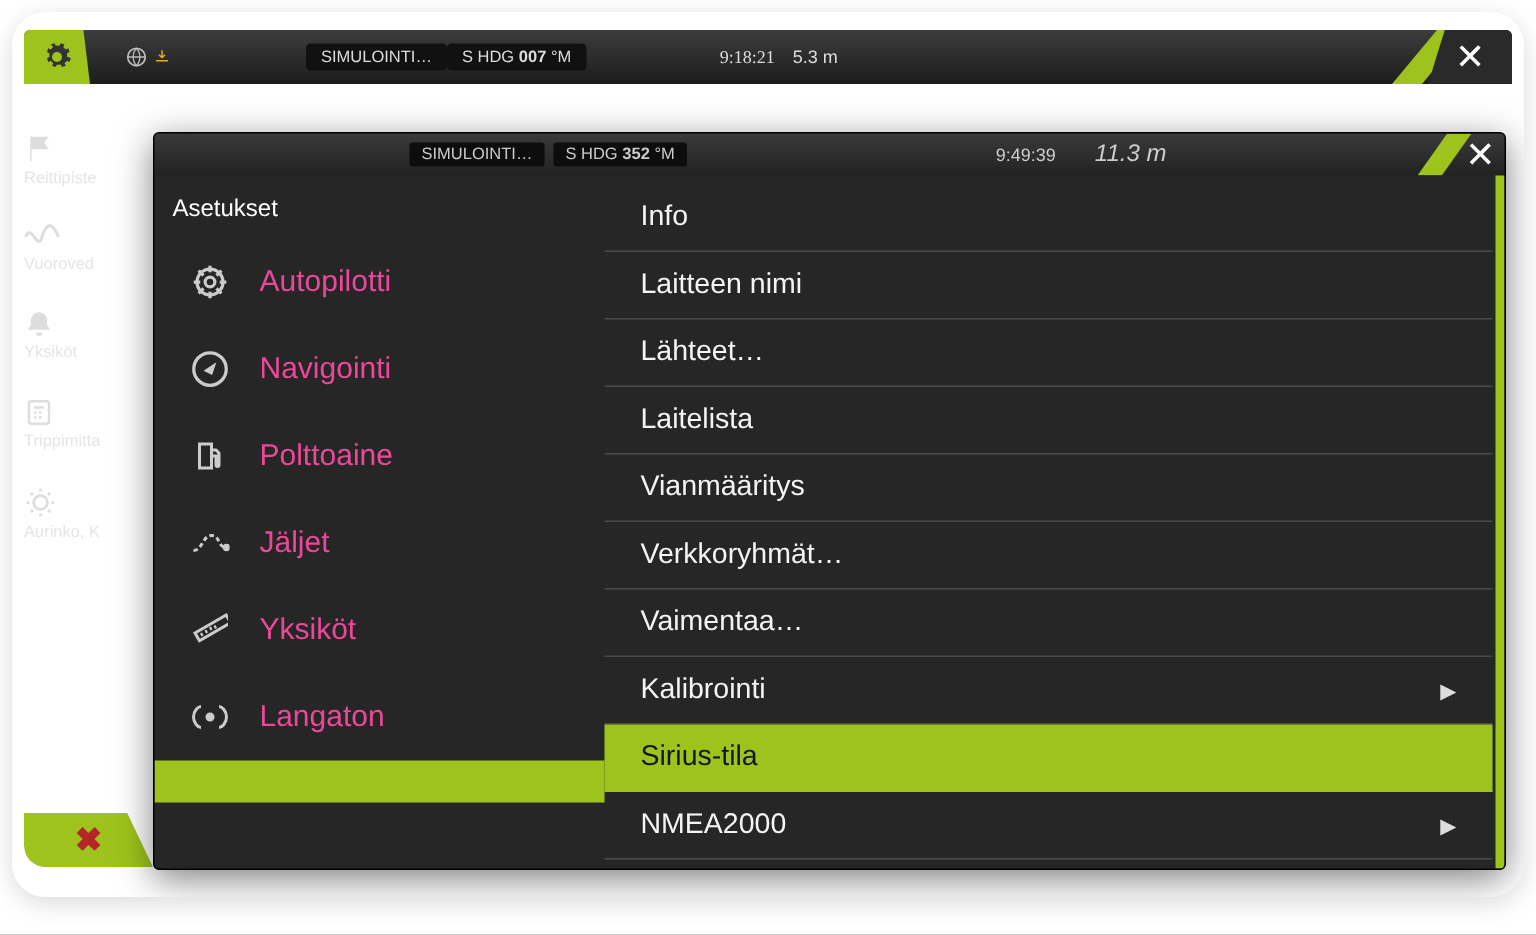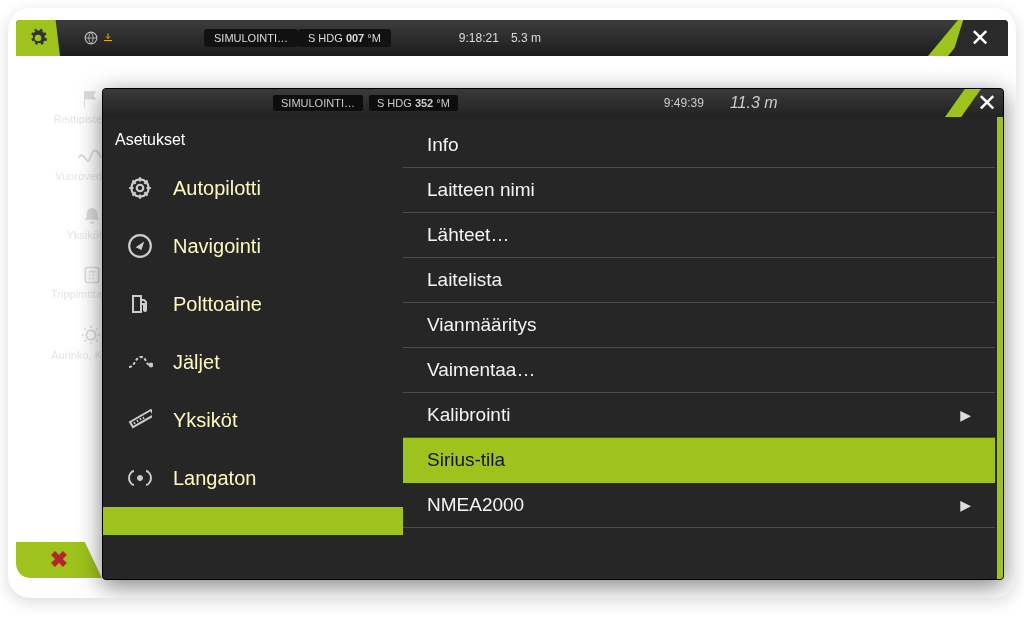--- a/index.html
+++ b/index.html
@@ -51,21 +51,21 @@
     position:absolute;
     left: 8px; top: 48px; bottom: 20px; width: 86px;
     background: linear-gradient(#2c2c2c,#1a1a1a);
     color:#e5e5e5; font-size:11px;
     padding-top:20px;
     border-radius: 0 0 0 14px;
     overflow:hidden;
     background-image:
       repeating-linear-gradient(135deg, rgba(255,255,255,0.04) 0 2px, transparent 2px 6px);
   }
-  .side-item { display:flex; flex-direction:column; align-items:flex-end; gap:3px; padding:12px 0; }
+  .side-item { display:flex; flex-direction:column; align-items:flex-start; gap:3px; padding:12px 0; }
   .side-item svg { fill:#ddd; stroke:#ddd; }
   .side-cancel {
     position:absolute; bottom:0; left:0; width:86px; height:36px;
     background:#9ec31c;
     clip-path: polygon(0 0, 80% 0, 100% 100%, 0 100%);
     display:flex;align-items:center;justify-content:center;
     border-radius:0 0 0 14px;
   }
   .side-cancel .x { color:#b3262a; font-size:22px; font-weight:bold; }
 
@@ -101,21 +101,21 @@
   .front-title {
     font-size:16px; color:#fff; padding:10px 18px 10px 12px;
     font-weight:400;
   }
 
   .front-body { display:flex; height: calc(100% - 28px); }
   .cat-col { width: 300px; display:flex; flex-direction:column; padding-top:4px; }
   .cat-item {
     display:flex; align-items:center; gap:18px;
     padding:14px 16px 14px 22px;
-    font-size:20px; color:#fef9c3;
+    font-size:20px; color:#ec4899;
     cursor:pointer;
   }
   .cat-item.selected { background:#9ec31c; color:#1a1a1a; }
   .cat-item .ico { width:30px; height:30px; display:flex;align-items:center;justify-content:center; }
   .cat-item .ico svg { stroke:#ccc; fill:#ccc; }
 
   .opt-col {
     flex:1; display:flex; flex-direction:column;
     padding-top:6px;
     position:relative;
@@ -152,21 +152,21 @@
           <path d="M2 12h20M12 2a15 15 0 010 20M12 2a15 15 0 000 20" stroke="#bbb" fill="none" stroke-width="1.5"></path>
         </svg>
       <svg width="12" height="12" viewBox="0 0 24 24">
           <path d="M12 3v10m0 0l-4-4m4 4l4-4M4 17h16" stroke="#e5b100" stroke-width="2" fill="none"></path>
         </svg>
     </span>
     <span class="pill" style="margin-left:90px;">SIMULOINTI…</span>
     <span class="pill">
       <span>S</span>&nbsp;<span>HDG</span>&nbsp;<b>007</b>&nbsp;<span>°M</span>
     </span>
-    <span style="margin-left:68px;">9:18:21</span>
+    <span style="margin-left:89px;font-family:Liberation Serif, serif;">9:18:21</span>
     <span style="margin-left:12px;">5.3 m</span>
     <div class="accent"></div>
     <div class="close">
       <span style="font-size:24px;font-weight:300;">✕</span>
     </div>
   </div>
 
   <div class="side-strip">
     <div class="side-item">
       <svg width="22" height="22" viewBox="0 0 24 24">
@@ -294,20 +294,23 @@
         <div class="opt-item">
           <span>Lähteet…</span>
         </div>
         <div class="opt-item">
           <span>Laitelista</span>
         </div>
         <div class="opt-item">
           <span>Vianmääritys</span>
         </div>
         <div class="opt-item">
+          <span>Verkkoryhmät…</span>
+        </div>
+        <div class="opt-item">
           <span>Vaimentaa…</span>
         </div>
         <div class="opt-item">
           <span>Kalibrointi</span>
           <span class="arrow">▶</span>
         </div>
         <div class="opt-item selected">
           <span>Sirius-tila</span>
         </div>
         <div class="opt-item">

